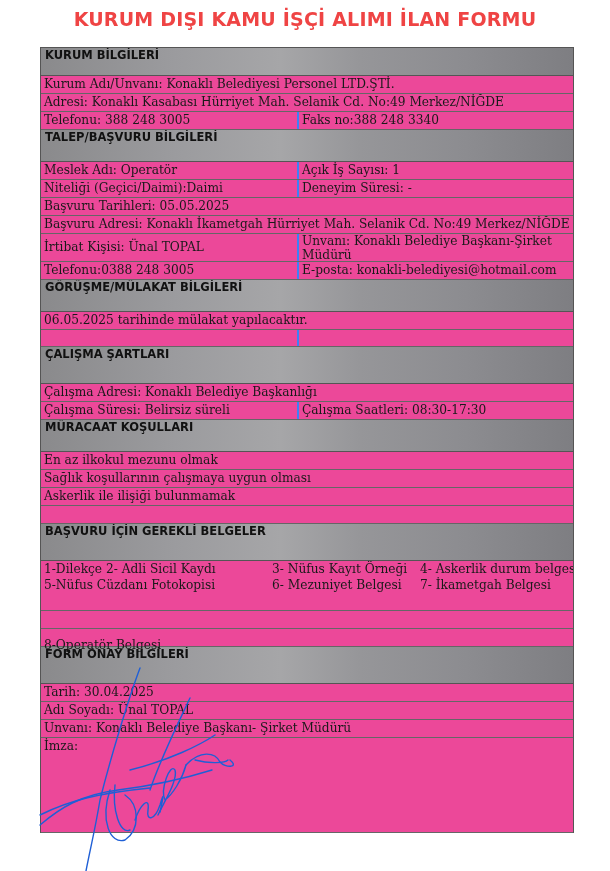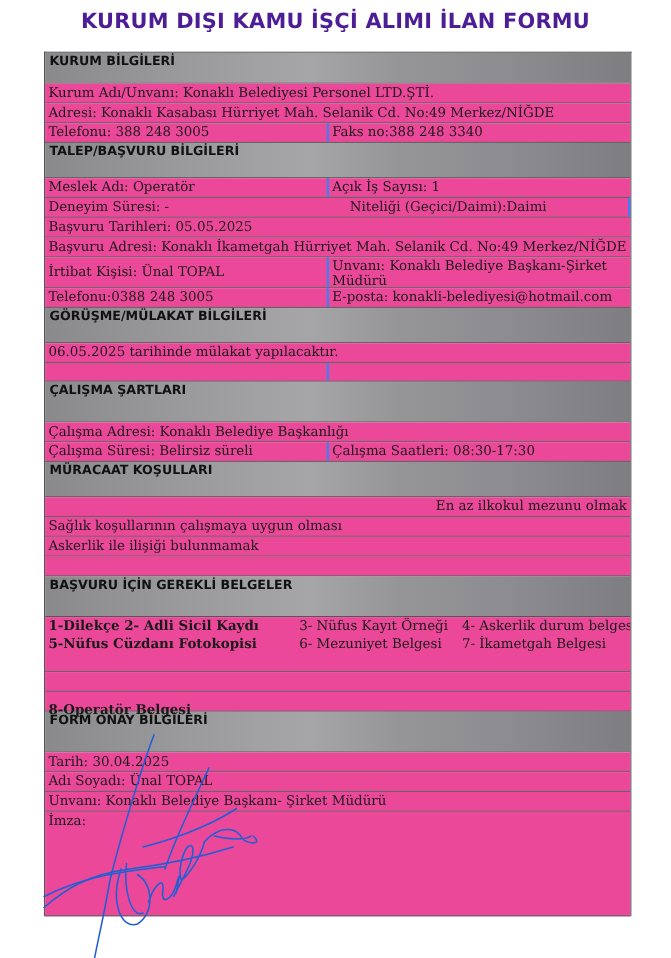--- a/index.html
+++ b/index.html
@@ -1,36 +1,36 @@
 <!DOCTYPE html>
 <html><head>
 <meta charset="utf-8">
 <style>
   html, body { margin: 0; padding: 0; background: #ffffff; }
   body { width: 610px; height: 871px; position: relative; overflow: hidden;
          font-family: "DejaVu Serif", "Liberation Serif", serif; color: #1a1a1a; }
   .title { position: absolute; left: 0; top: 8px; width: 610px; text-align: center;
            font-family: "DejaVu Sans", "Liberation Sans", sans-serif; font-weight: bold;
-           font-size: 19px; letter-spacing: 0.2px; color: #4c1d95; }
+           font-size: 19px; letter-spacing: 0.2px; color: #ef4444; }
   .form { position: absolute; left: 40px; top: 47px; width: 532px; border: 1px solid #555;
           border-bottom: none; }
   .row { display: flex; border-bottom: 1px solid #666; background: #ec4899; }
   .cell { font-size: 12.2px; line-height: 15px; padding: 1px 3px 0 3px; white-space: nowrap;
           overflow: hidden; box-sizing: border-box; }
   .cell.half-l { width: 258px; border-right: 2px solid #3b82f6; }
   .cell.half-r { flex: 1; }
   .cell.full { flex: 1; }
   .row.sec { background: linear-gradient(90deg, #8a8a8c 0%, #9b9b9e 25%, #a6a6a8 45%, #969699 60%, #8c8c90 80%, #7e7e82 100%);
              border-bottom: 1px solid #555; }
   .row.sec .cell { font-family: "DejaVu Sans", "Liberation Sans", sans-serif; font-weight: bold;
                    font-size: 11.5px; color: #111; padding: 0 3px 5px 4px; }
   .h27 { height: 27px; } .h31 { height: 31px; } .h36 { height: 36px; }
   .r17 { height: 17px; } .r16 { height: 16px; }
   .docs { display: flex; }
-  .docs .c1 { width: 228px; font-weight: bold; } .docs .c2 { width: 148px; } .docs .c3 { flex: 1; }
+  .docs .c1 { width: 228px; } .docs .c2 { width: 148px; } .docs .c3 { flex: 1; }
   .signature-box { position: relative; height: 94px; border-bottom: 1px solid #666; }
   .wrap2 { white-space: normal; line-height: 13.5px; padding-top: 1px; }
   .sig { position: absolute; left: 0; top: 0; pointer-events: none; }
 </style>
 </head>
 <body>
 
 <div class="title">KURUM DIŞI KAMU İŞÇİ ALIMI İLAN FORMU</div>
 
 <div class="form">
@@ -50,22 +50,22 @@
   </div>
 
   <div class="row sec h31">
     <div class="cell full">TALEP/BAŞVURU BİLGİLERİ</div>
   </div>
   <div class="row r17">
     <div class="cell half-l">Meslek Adı: Operatör</div>
     <div class="cell half-r">Açık İş Sayısı: 1</div>
   </div>
   <div class="row r17">
+    <div class="cell half-l">Niteliği (Geçici/Daimi):Daimi</div>
     <div class="cell half-r">Deneyim Süresi: -</div>
-    <div class="cell half-l">Niteliği (Geçici/Daimi):Daimi</div>
   </div>
   <div class="row r17">
     <div class="cell full">Başvuru Tarihleri: 05.05.2025</div>
   </div>
   <div class="row r17">
     <div class="cell full">Başvuru Adresi: Konaklı İkametgah Hürriyet Mah. Selanik Cd. No:49 Merkez/NİĞDE</div>
   </div>
   <div class="row" style="height:27px;">
     <div class="cell half-l" style="padding-top:6px;">İrtibat Kişisi: Ünal TOPAL</div>
     <div class="cell half-r wrap2">Unvanı: Konaklı Belediye Başkanı-Şirket Müdürü</div>
@@ -93,21 +93,21 @@
     <div class="cell full">Çalışma Adresi: Konaklı Belediye Başkanlığı</div>
   </div>
   <div class="row r17">
     <div class="cell half-l">Çalışma Süresi: Belirsiz süreli</div>
     <div class="cell half-r">Çalışma Saatleri: 08:30-17:30</div>
   </div>
 
   <div class="row sec h31">
     <div class="cell full">MÜRACAAT KOŞULLARI</div>
   </div>
-  <div class="row r17" style="margin-top:0;text-align:right;">
+  <div class="row r17" style="margin-top:0;">
     <div class="cell full">En az ilkokul mezunu olmak</div>
   </div>
   <div class="row r17">
     <div class="cell full">Sağlık koşullarının çalışmaya uygun olması</div>
   </div>
   <div class="row r17">
     <div class="cell full">Askerlik ile ilişiği bulunmamak</div>
   </div>
   <div class="row r17">
     <div class="cell full"></div>

